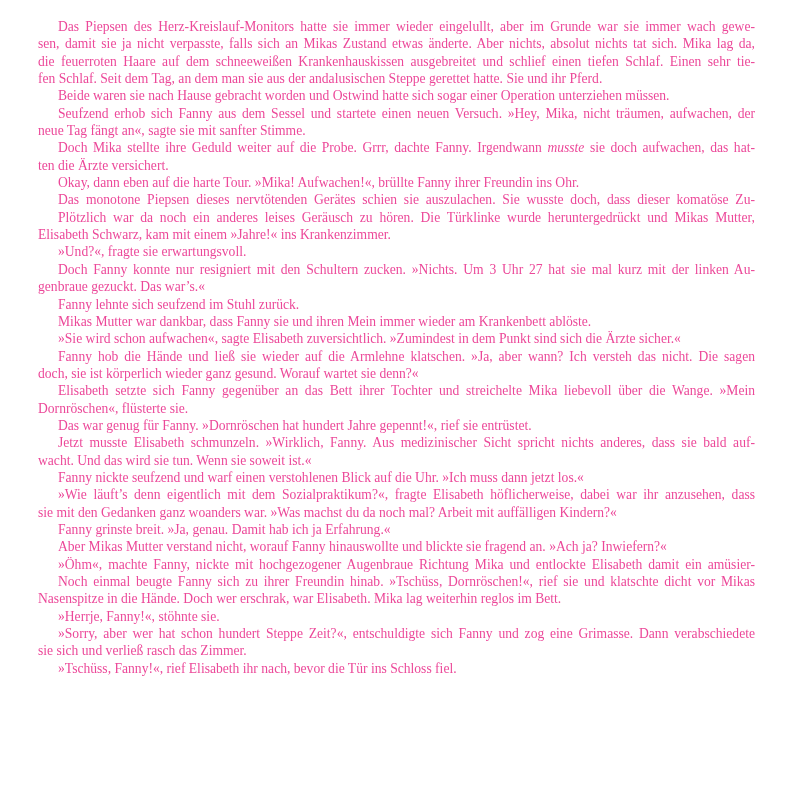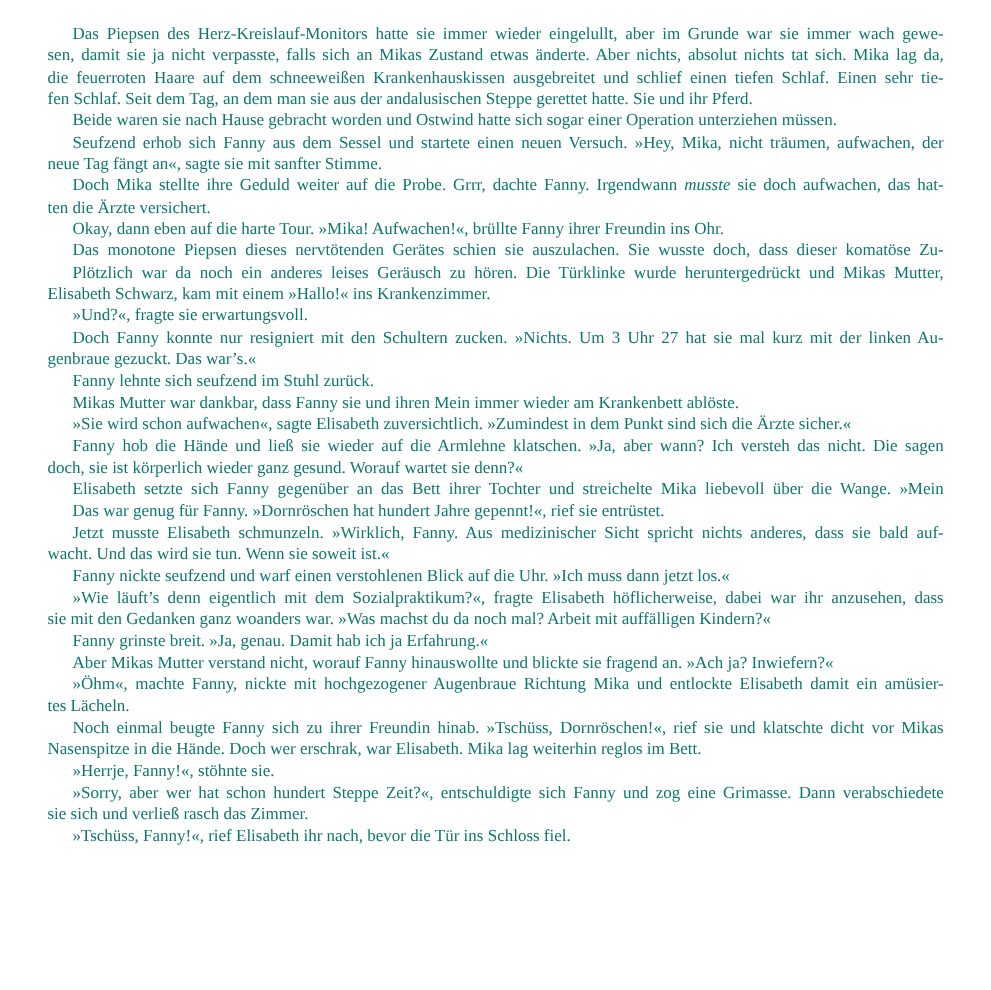--- a/index.html
+++ b/index.html
@@ -16,21 +16,21 @@
     padding: 18px 38px 0 38px;
     overflow: hidden;
     font-family: "Liberation Serif", "DejaVu Serif", serif;
   }
   .text-block {
     width: 717px;
   }
   .line {
     font-size: 13.6px;
     line-height: 17.35px;
-    color: #0f766e;
+    color: #ec4899;
     white-space: nowrap;
     overflow: hidden;
     text-align: justify;
     text-align-last: justify;
     letter-spacing: 0;
   }
   .line.first { text-indent: 20px; }
   .line.last  { text-align-last: left; }
   .line em    { font-style: italic; }
 </style>
@@ -44,40 +44,40 @@
       <div class="line">die feuerroten Haare auf dem schneeweißen Krankenhauskissen ausgebreitet und schlief einen tiefen Schlaf. Einen sehr tie-</div>
       <div class="line last">fen Schlaf. Seit dem Tag, an dem man sie aus der andalusischen Steppe gerettet hatte. Sie und ihr Pferd.</div>
       <div class="line first last">Beide waren sie nach Hause gebracht worden und Ostwind hatte sich sogar einer Operation unterziehen müssen.</div>
       <div class="line first">Seufzend erhob sich Fanny aus dem Sessel und startete einen neuen Versuch. »Hey, Mika, nicht träumen, aufwachen, der</div>
       <div class="line last">neue Tag fängt an«, sagte sie mit sanfter Stimme.</div>
       <div class="line first">Doch Mika stellte ihre Geduld weiter auf die Probe. Grrr, dachte Fanny. Irgendwann <em>musste</em> sie doch aufwachen, das hat-</div>
       <div class="line last">ten die Ärzte versichert.</div>
       <div class="line first last">Okay, dann eben auf die harte Tour. »Mika! Aufwachen!«, brüllte Fanny ihrer Freundin ins Ohr.</div>
       <div class="line first">Das monotone Piepsen dieses nervtötenden Gerätes schien sie auszulachen. Sie wusste doch, dass dieser komatöse Zu-</div>
       <div class="line first">Plötzlich war da noch ein anderes leises Geräusch zu hören. Die Türklinke wurde heruntergedrückt und Mikas Mutter,</div>
-      <div class="line last">Elisabeth Schwarz, kam mit einem »Hallo!« ins Krankenzimmer.</div>
+      <div class="line last">Elisabeth Schwarz, kam mit einem »Jahre!« ins Krankenzimmer.</div>
       <div class="line first last">»Und?«, fragte sie erwartungsvoll.</div>
       <div class="line first">Doch Fanny konnte nur resigniert mit den Schultern zucken. »Nichts. Um 3 Uhr 27 hat sie mal kurz mit der linken Au-</div>
       <div class="line last">genbraue gezuckt. Das war’s.«</div>
       <div class="line first last">Fanny lehnte sich seufzend im Stuhl zurück.</div>
       <div class="line first last">Mikas Mutter war dankbar, dass Fanny sie und ihren Mein immer wieder am Krankenbett ablöste.</div>
       <div class="line first last">»Sie wird schon aufwachen«, sagte Elisabeth zuversichtlich. »Zumindest in dem Punkt sind sich die Ärzte sicher.«</div>
       <div class="line first">Fanny hob die Hände und ließ sie wieder auf die Armlehne klatschen. »Ja, aber wann? Ich versteh das nicht. Die sagen</div>
       <div class="line last">doch, sie ist körperlich wieder ganz gesund. Worauf wartet sie denn?«</div>
       <div class="line first">Elisabeth setzte sich Fanny gegenüber an das Bett ihrer Tochter und streichelte Mika liebevoll über die Wange. »Mein</div>
+      <div class="line last">Dornröschen«, flüsterte sie.</div>
       <div class="line first last">Das war genug für Fanny. »Dornröschen hat hundert Jahre gepennt!«, rief sie entrüstet.</div>
       <div class="line first">Jetzt musste Elisabeth schmunzeln. »Wirklich, Fanny. Aus medizinischer Sicht spricht nichts anderes, dass sie bald auf-</div>
       <div class="line last">wacht. Und das wird sie tun. Wenn sie soweit ist.«</div>
       <div class="line first last">Fanny nickte seufzend und warf einen verstohlenen Blick auf die Uhr. »Ich muss dann jetzt los.«</div>
       <div class="line first">»Wie läuft’s denn eigentlich mit dem Sozialpraktikum?«, fragte Elisabeth höflicherweise, dabei war ihr anzusehen, dass</div>
       <div class="line last">sie mit den Gedanken ganz woanders war. »Was machst du da noch mal? Arbeit mit auffälligen Kindern?«</div>
       <div class="line first last">Fanny grinste breit. »Ja, genau. Damit hab ich ja Erfahrung.«</div>
       <div class="line first last">Aber Mikas Mutter verstand nicht, worauf Fanny hinauswollte und blickte sie fragend an. »Ach ja? Inwiefern?«</div>
       <div class="line first">»Öhm«, machte Fanny, nickte mit hochgezogener Augenbraue Richtung Mika und entlockte Elisabeth damit ein amüsier-</div>
-      <div class="line last">tes Lächeln.</div>
       <div class="line first">Noch einmal beugte Fanny sich zu ihrer Freundin hinab. »Tschüss, Dornröschen!«, rief sie und klatschte dicht vor Mikas</div>
       <div class="line last">Nasenspitze in die Hände. Doch wer erschrak, war Elisabeth. Mika lag weiterhin reglos im Bett.</div>
       <div class="line first last">»Herrje, Fanny!«, stöhnte sie.</div>
       <div class="line first">»Sorry, aber wer hat schon hundert Steppe Zeit?«, entschuldigte sich Fanny und zog eine Grimasse. Dann verabschiedete</div>
       <div class="line last">sie sich und verließ rasch das Zimmer.</div>
       <div class="line first last">»Tschüss, Fanny!«, rief Elisabeth ihr nach, bevor die Tür ins Schloss fiel.</div>
     </div>
 </div>
 
 </body></html>

